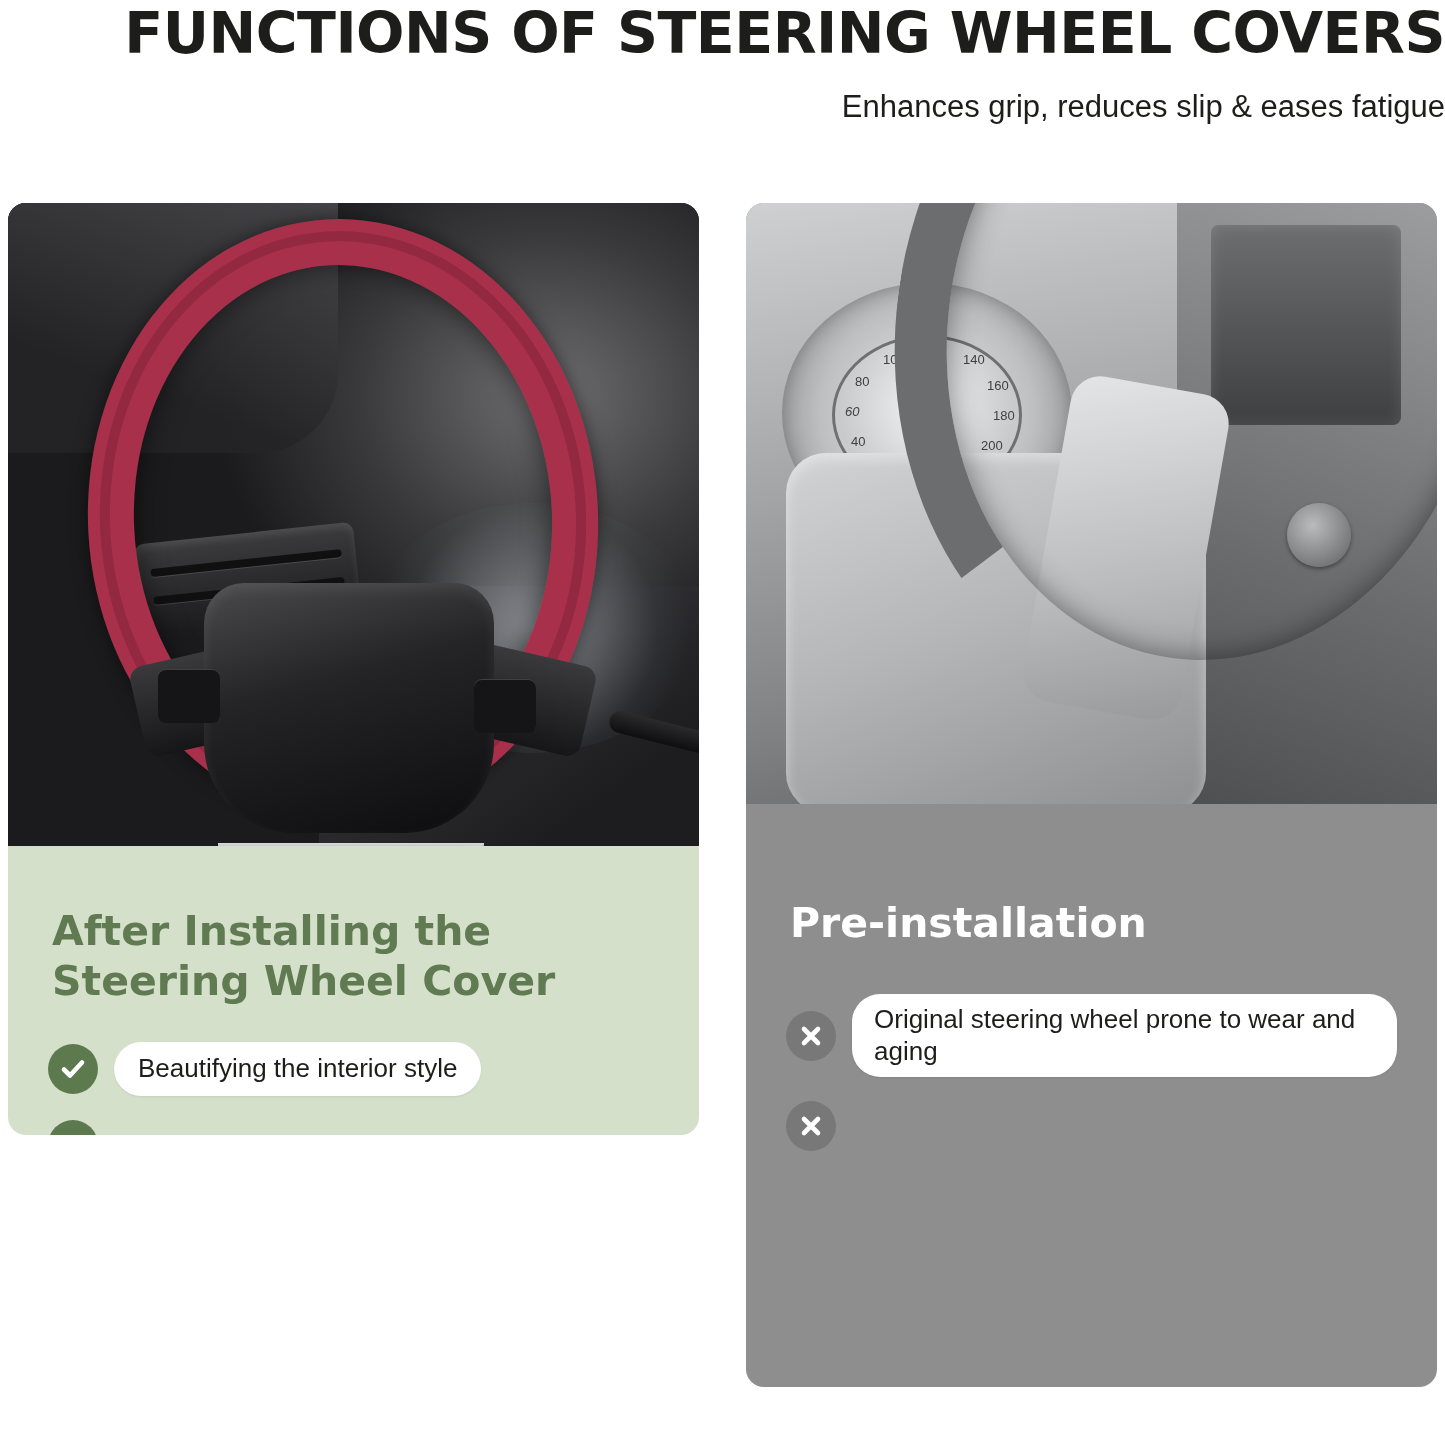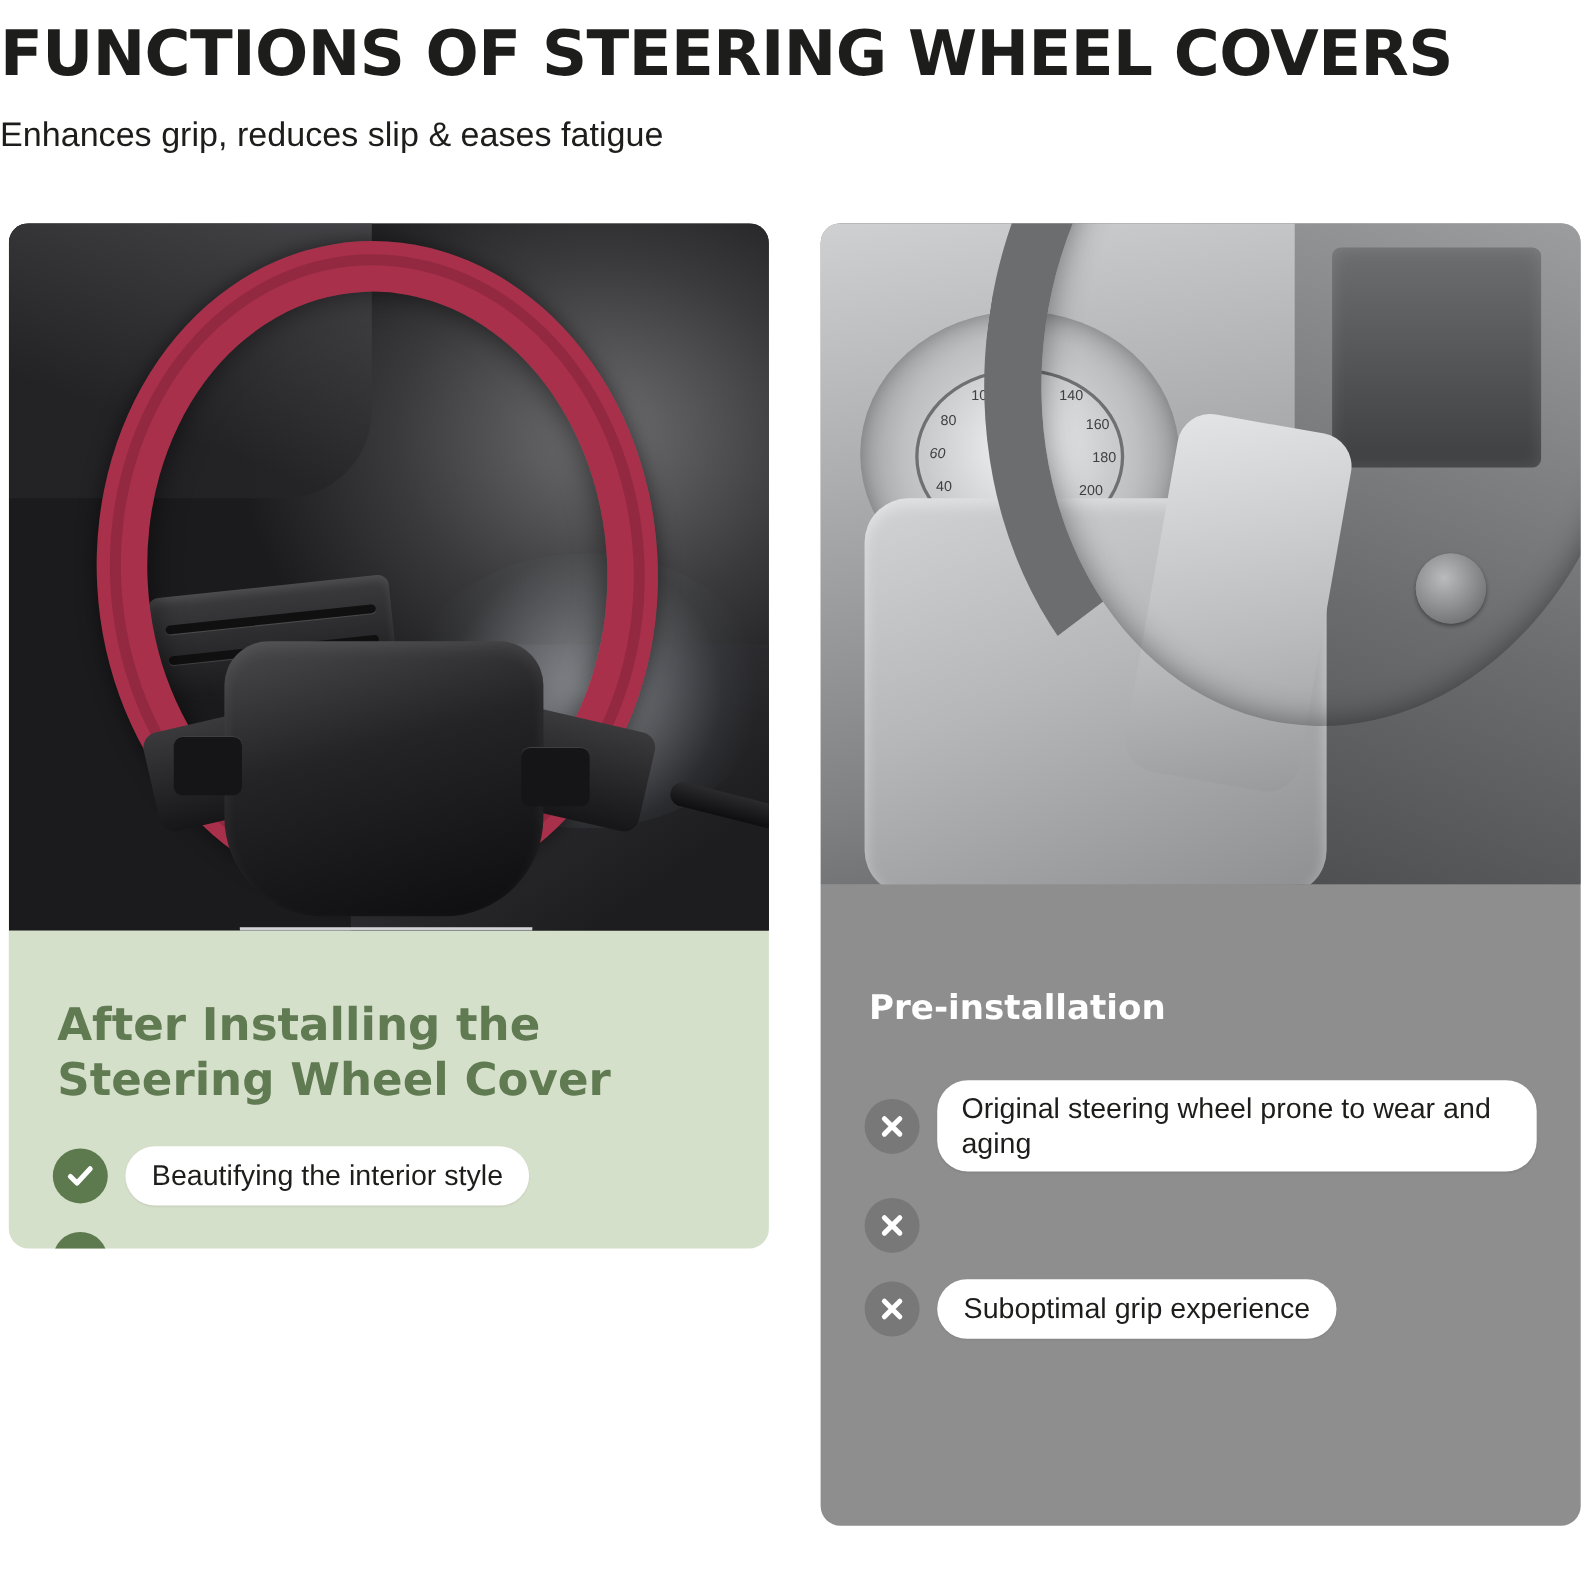--- a/index.html
+++ b/index.html
@@ -12,22 +12,22 @@
     width: 1445px;
     height: 1432px;
     font-family: "Liberation Sans", sans-serif;
     overflow: hidden;
     position: relative;
   }
 
   
   .header {
     width: 100%;
-    padding-top: 20px;
-    text-align: left;
+    padding-top: 4px;
+    text-align: right;
   }
   .main-title {
     font-family: "DejaVu Sans", sans-serif;
     font-weight: bold;
     font-size: 57px;
     letter-spacing: -0.5px;
     color: #1d1d1b;
     line-height: 1.05;
     margin: 0;
     white-space: nowrap;
@@ -277,21 +277,21 @@
     line-height: 1.22;
     margin: 0;
   }
   .heading-after {
     color: #607a52;
     font-size: 41px;
     padding: 60px 18px 0 18px;
   }
   .heading-pre {
     color: #ffffff;
-    font-size: 31px;
+    font-size: 41px;
     padding: 94px 18px 0 18px;
   }
 
   .item-list { margin-top: 36px; padding: 0 14px; }
   .item-list-pre { margin-top: 46px; padding: 0 14px; }
   .item {
     display: flex;
     align-items: center;
     gap: 16px;
     margin-bottom: 24px;
@@ -423,26 +423,18 @@
         </div>
 
         <div class="item">
           <span class="badge badge-cross">
             <svg width="28" height="28" viewBox="0 0 28 28" aria-hidden="true">
               <path d="M7 7 L21 21 M21 7 L7 21" fill="none" stroke="#ffffff" stroke-width="4.6" stroke-linecap="round"></path>
             </svg>
           </span>
         </div>
 
-        <div class="item">
-          <span class="badge badge-cross">
-            <svg width="28" height="28" viewBox="0 0 28 28" aria-hidden="true">
-              <path d="M7 7 L21 21 M21 7 L7 21" fill="none" stroke="#ffffff" stroke-width="4.6" stroke-linecap="round"></path>
-            </svg>
-          </span>
-          <span class="pill pill-pre" style="flex:0 1 auto;">Suboptimal grip experience</span>
-        </div>
 
       </div>
     </div>
   </div>
 
 </div>
 
 </body></html>

